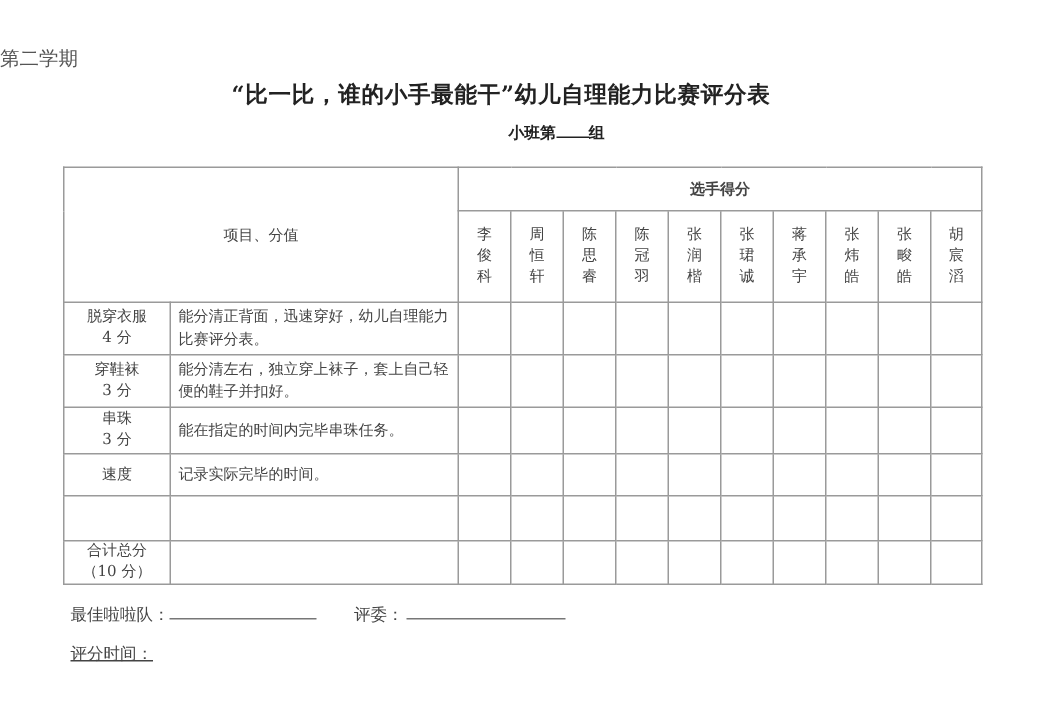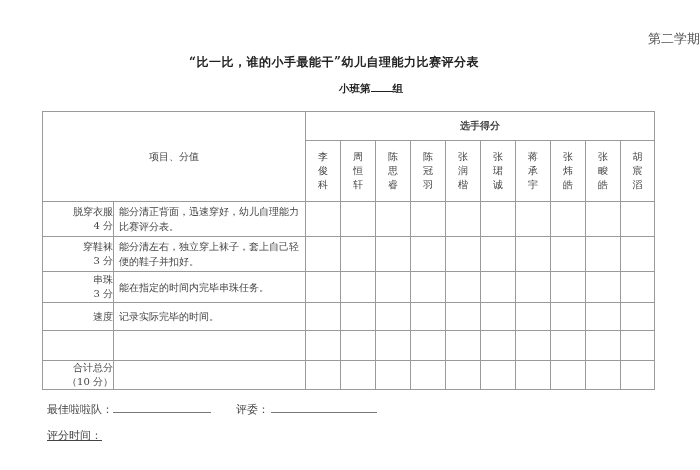--- a/index.html
+++ b/index.html
@@ -1,33 +1,33 @@
 <!DOCTYPE html>
 <html><head>
   <meta charset="utf-8">
   <style>
     html, body { margin: 0; padding: 0; background: #ffffff; }
     body { width: 700px; height: 470px; position: relative; overflow: hidden;
            font-family: "DejaVu Serif", "Liberation Serif", serif; color: #333; }
-    .semester { position: absolute; top: 30px; left: 0; width: 700px; text-align: right;
+    .semester { position: absolute; top: 30px; left: 0; width: 700px; text-align: left;
                 font-size: 13px; color: #555; }
     .title { position: absolute; top: 54px; left: 0; width: 668px; text-align: center;
-             font-size: 12px; font-weight: bold; color: #222; letter-spacing: 0.5px; }
+             font-size: 15px; font-weight: bold; color: #222; letter-spacing: 0.5px; }
     .group { position: absolute; top: 80px; left: 0; width: 700px; text-align: center;
              font-size: 10.5px; font-weight: bold; color: #222; padding-left: 21px; }
     .group .blank { display: inline-block; width: 22px; border-bottom: 1px solid #222; height: 11px; vertical-align: baseline; }
 
     table.score { position: absolute; left: 42px; top: 111px; border-collapse: collapse;
                   table-layout: fixed; }
     table.score td { border: 1px solid #9a9a9a; padding: 0; font-size: 10px; color: #444; }
     .hdr-item { text-align: center; font-weight: normal; font-size: 11.5px; color: #222; }
     .hdr-players { text-align: center; font-weight: bold; font-size: 11.5px; color: #222; }
     .pname { text-align: center; vertical-align: middle; font-size: 11.5px; line-height: 14px; color: #444; }
     .pname span { display: inline-block; width: 12px; word-break: break-all; }
-    .itm { text-align: right; vertical-align: middle; line-height: 14px; font-size: 10px; }
+    .itm { text-align: center; vertical-align: middle; line-height: 14px; font-size: 10px; }
     .desc { vertical-align: middle; padding: 2px 5px !important; line-height: 15px; font-size: 10px; }
 
     .footer-line { position: absolute; font-size: 11px; color: #444; }
     .uline { display: inline-block; border-bottom: 1px solid #777; height: 10px; vertical-align: baseline; }
   </style>
 </head>
 <body>
 
 <div class="semester">第二学期</div>
 <div class="title">“比一比，谁的小手最能干”幼儿自理能力比赛评分表</div>

